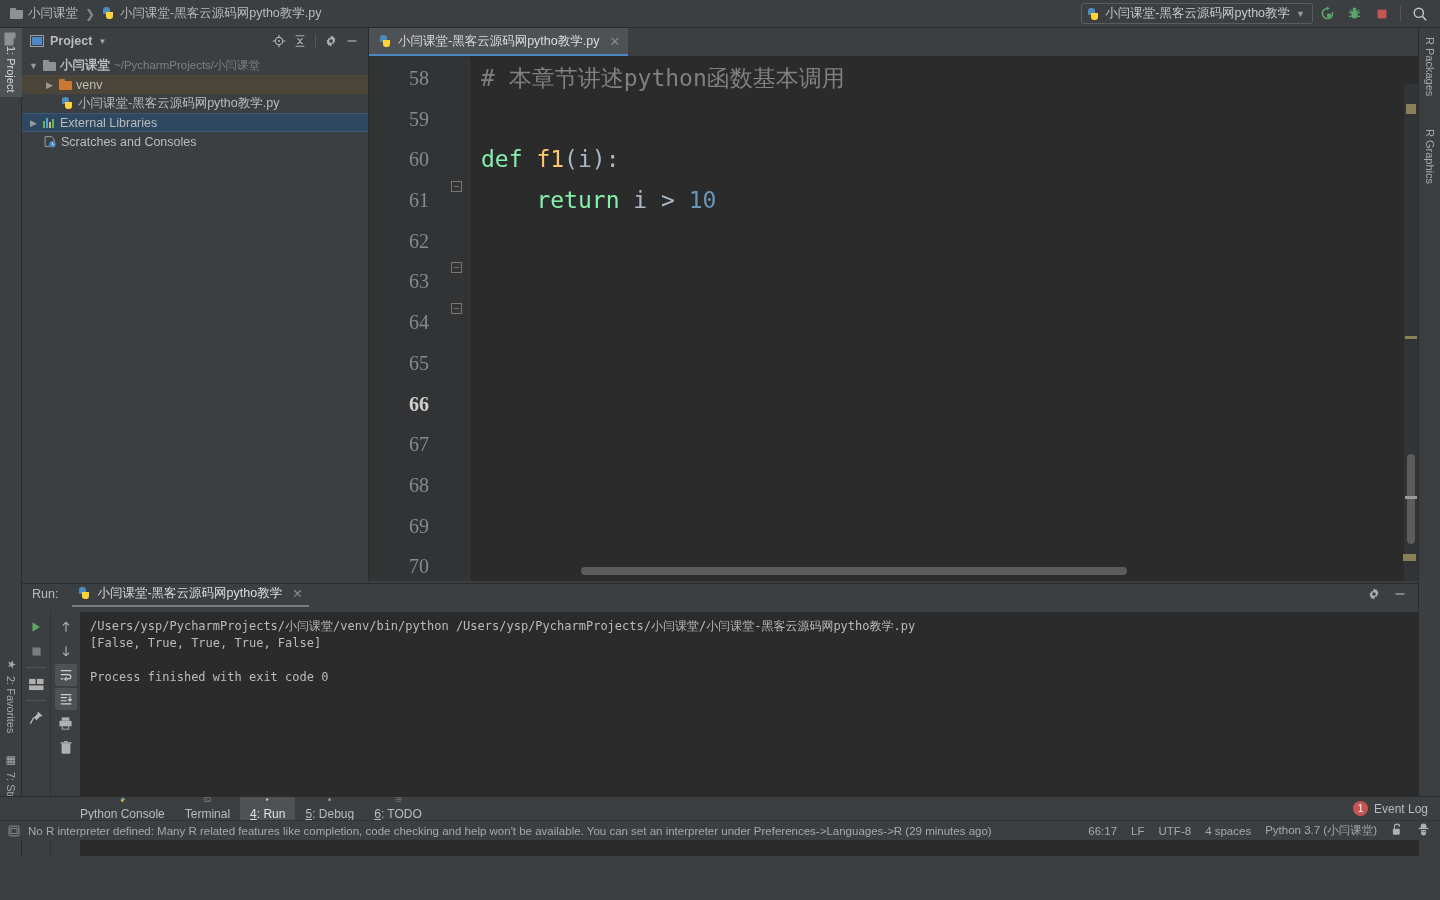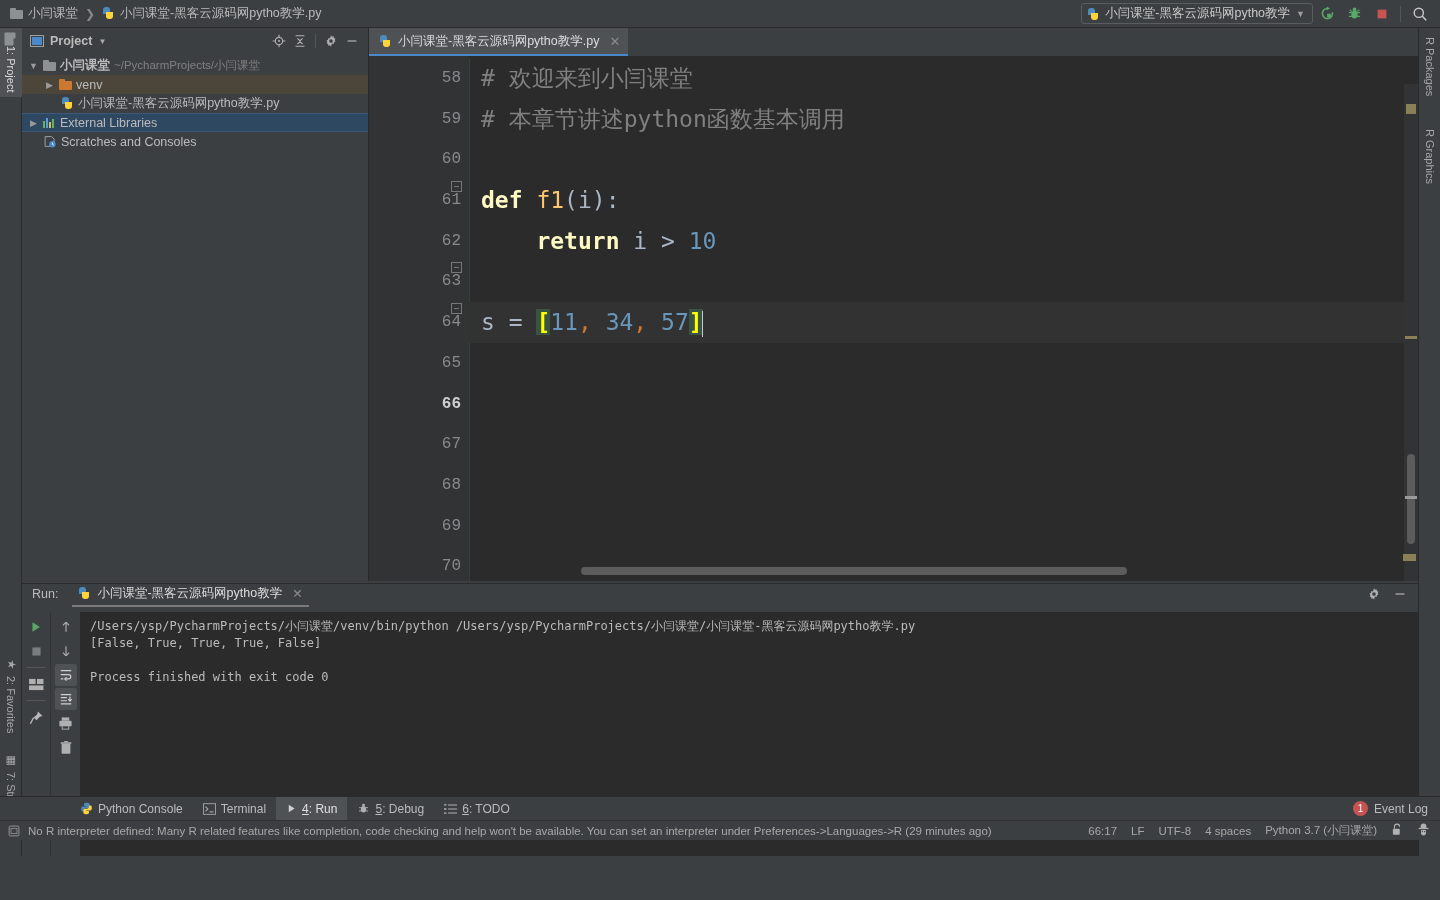--- a/index.html
+++ b/index.html
@@ -104,36 +104,36 @@
     background: #4e5254; border-bottom: 2px solid #4a88c7;
     font-size: 12.5px; color: #dcdcdc; white-space: nowrap;
   }
   .etab-close { color: #8a8a8a; font-size: 13px; margin-left: 4px; }
   .ed-body { flex: 1; display: flex; position: relative; overflow: hidden; background:#2b2b2b; }
   .gutter {
     width: 100px; background: #313335; flex-shrink: 0; position: relative;
     padding-top: 2px;
   }
   .gln {
-    height: 40.7px; line-height: 40.7px; text-align: right; padding-right: 8px;
-    font-family: Liberation Mono, monospace; font-size: 16px; color: #888a8c;
+    height: 40.7px; line-height: 40.7px; text-align: center; padding-right: 8px;
+    font-family: Liberation Serif, serif; font-size: 20px; color: #888a8c;
     padding-left: 8px;
   }
   .gln.cur { color: #d0d0d0; font-weight: bold; }
   .fold-col { position:absolute; right: 4px; top: 2px; width: 14px; }
   .fold-mark { position:absolute; width:11px; height:11px; border:1px solid #777; color:#999; font-size:9px; line-height:9px; text-align:center; background:#313335;}
   .code-col { flex: 1; position: relative; padding-top: 2px; overflow: hidden; }
   .cline {
     height: 40.7px; line-height: 40.7px; white-space: pre;
     font-family: "DejaVu Sans Mono", monospace; font-size: 23px;
     padding-left: 12px; color: #a9b7c6; position: relative;
   }
   .cline.cur { background: #323232; }
   .cm { color: #808080; }
-  .kw { color: #fef9c3; font-weight: bold; }
+  .kw { color: #86efac; font-weight: normal; }
   .fn { color: #ffc66d; }
   .num { color: #6897bb; }
   .punct { color: #a9b7c6; }
   .comma { color: #cc7832; }
   .builtin { color: #8888c6; }
   .brk-hl { background: #395445; color: #ffff00; font-weight: bold; }
   .squig {
     position: absolute; left: 12px; bottom: 6px; height: 4px;
     background-image: repeating-linear-gradient(135deg, #bbb529 0 1px, transparent 1px 3px);
     background-size: 6px 4px;
@@ -179,21 +179,21 @@
     white-space: pre; line-height: 17px; overflow: hidden;
   }
 
   
   .bottom-tabs {
     position: absolute; left: 0; bottom: 20px; width: 1440px; height: 24px;
     background: #3c3f41; display: flex; align-items: center; border-top:1px solid #2b2b2b;
   }
   .bt-item {
     display: flex; align-items: center; gap: 5px; height: 24px; padding: 0 10px;
-    font-size: 12px; color: #bbbbbb; white-space: nowrap;
+    font-size: 12px; color: #bbbbbb; white-space: nowrap; flex-direction: column;
   }
   .bt-item.sel { background: #4e5254; color: #e0e0e0; }
   .bt-item u { text-decoration: underline; }
   .bt-right { margin-left: auto; display:flex; align-items:center; gap:6px; padding-right:12px;}
   .badge {
     width: 15px; height: 15px; border-radius: 50%; background: #c75450; color: #fff;
     font-size: 10px; display: flex; align-items: center; justify-content: center;
   }
   .status-bar {
     position: absolute; left: 0; bottom: 0; width: 1440px; height: 20px;
@@ -402,27 +402,25 @@
         <div class="fold-col">
           <div class="fold-mark" style="top:123px;">–</div>
           <div class="fold-mark" style="top:204px;">–</div>
           <div class="fold-mark" style="top:245px;">–</div>
         </div>
       </div>
 
       <div class="code-col">
         <div class="ed-vline"></div>
 
-        <div class="cline"><span class="cm"># 欢迎来到小闫课堂</span></div>
         <div class="cline"><span class="cm"># 本章节讲述python函数基本调用</span></div>
         <div class="cline"></div>
         <div class="cline"><span class="kw">def </span><span class="fn">f1</span><span class="punct">(i):</span></div>
         <div class="cline"><span class="punct">    </span><span class="kw">return </span><span class="punct">i &gt; </span><span class="num">10</span></div>
         <div class="cline"></div>
-        <div class="cline cur"><span class="punct">s = </span><span class="brk-hl">[</span><span class="num">11</span><span class="comma">, </span><span class="num">34</span><span class="comma">, </span><span class="num">57</span><span class="brk-hl">]</span><span class="caret"></span></div>
         <div class="cline"></div>
         <div class="cline"></div>
 
         <div class="ed-hscroll">
             <i></i>
           </div>
       </div>
 
       <div class="ed-marker-bar">
         <div class="ed-mark" style="top:20px;"></div>

